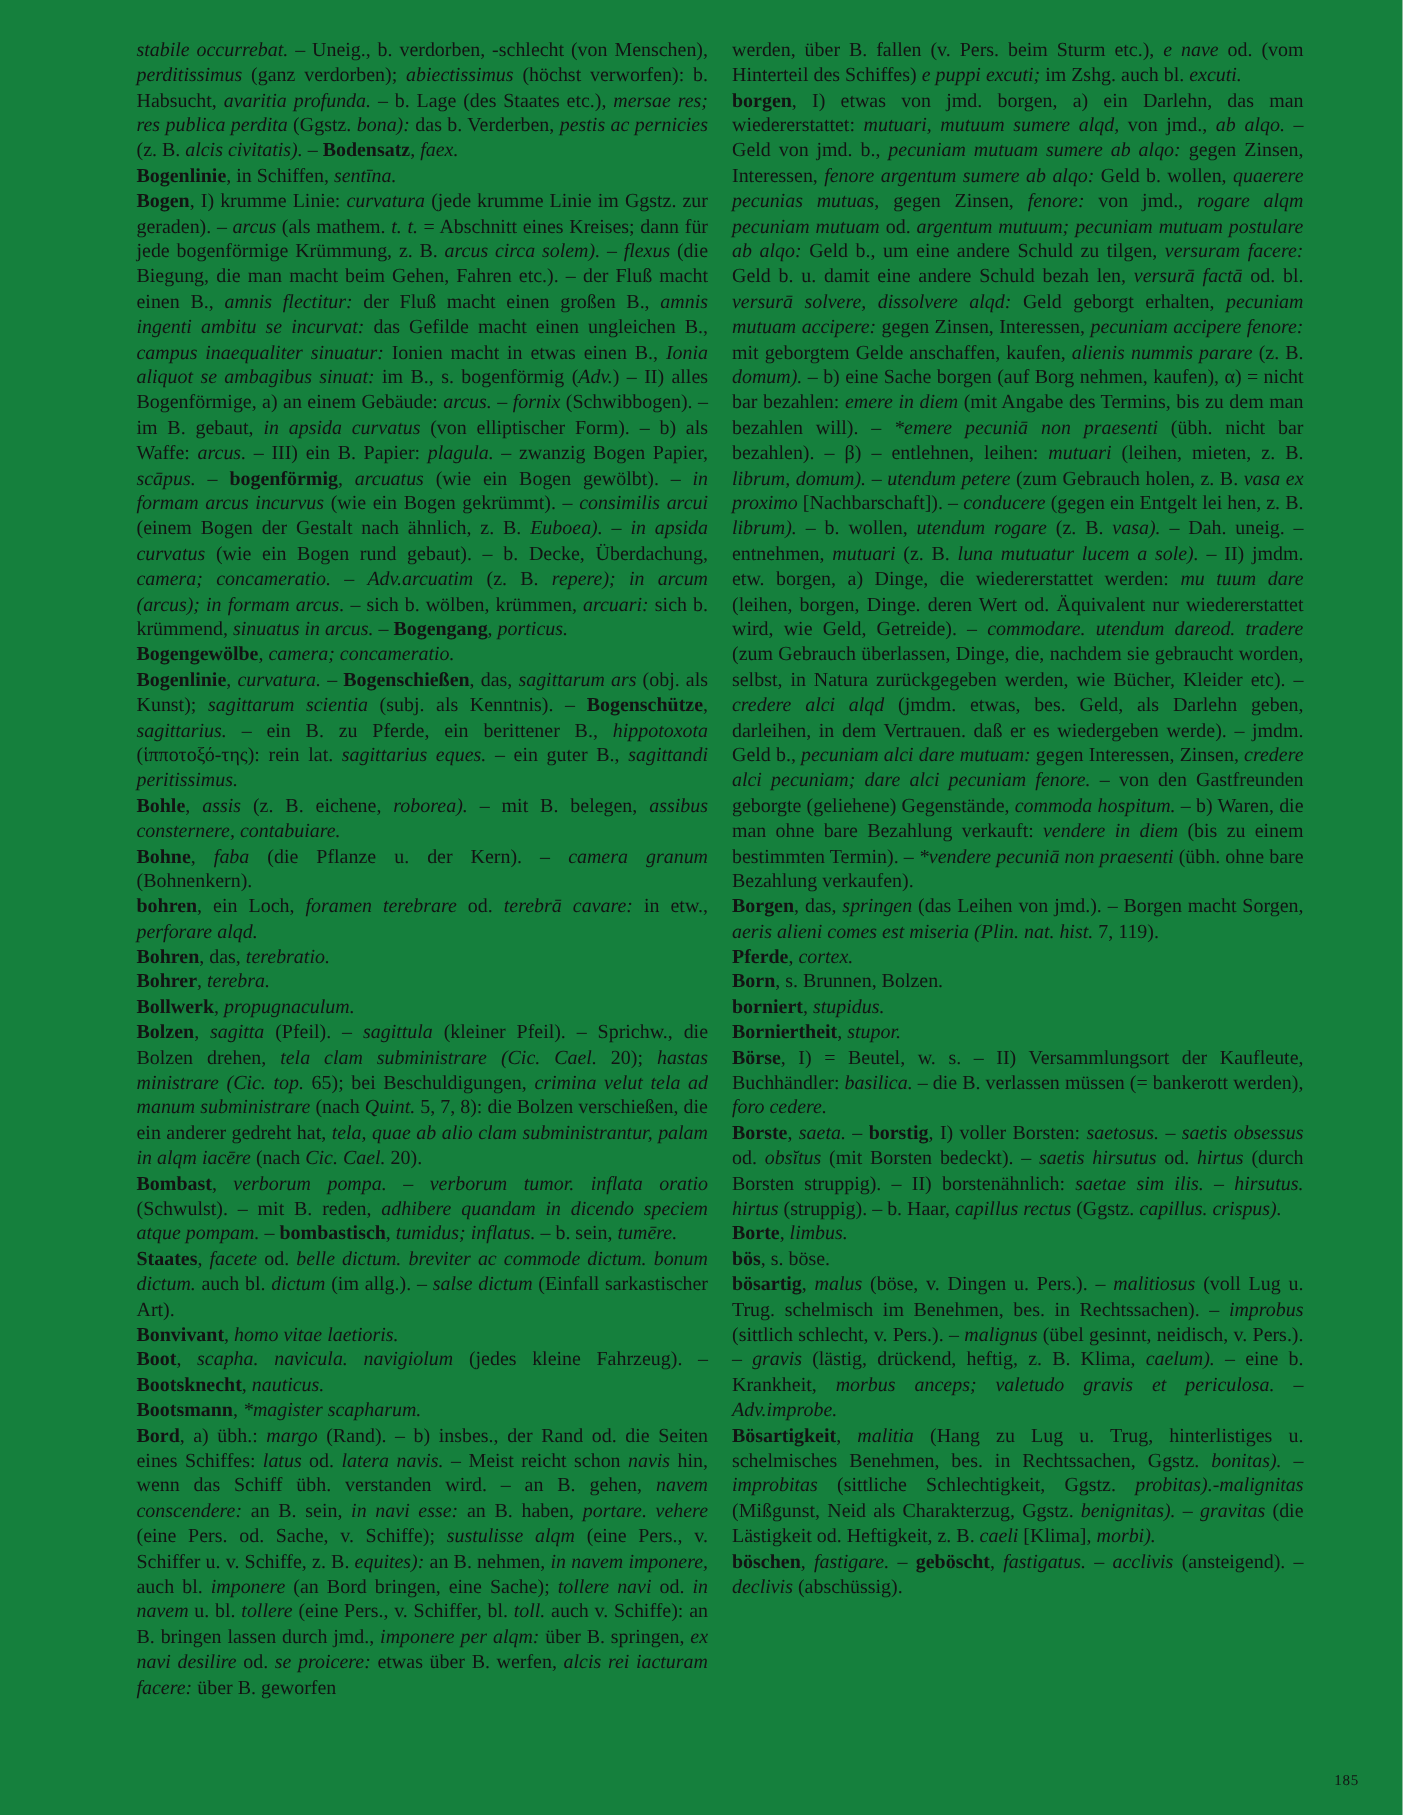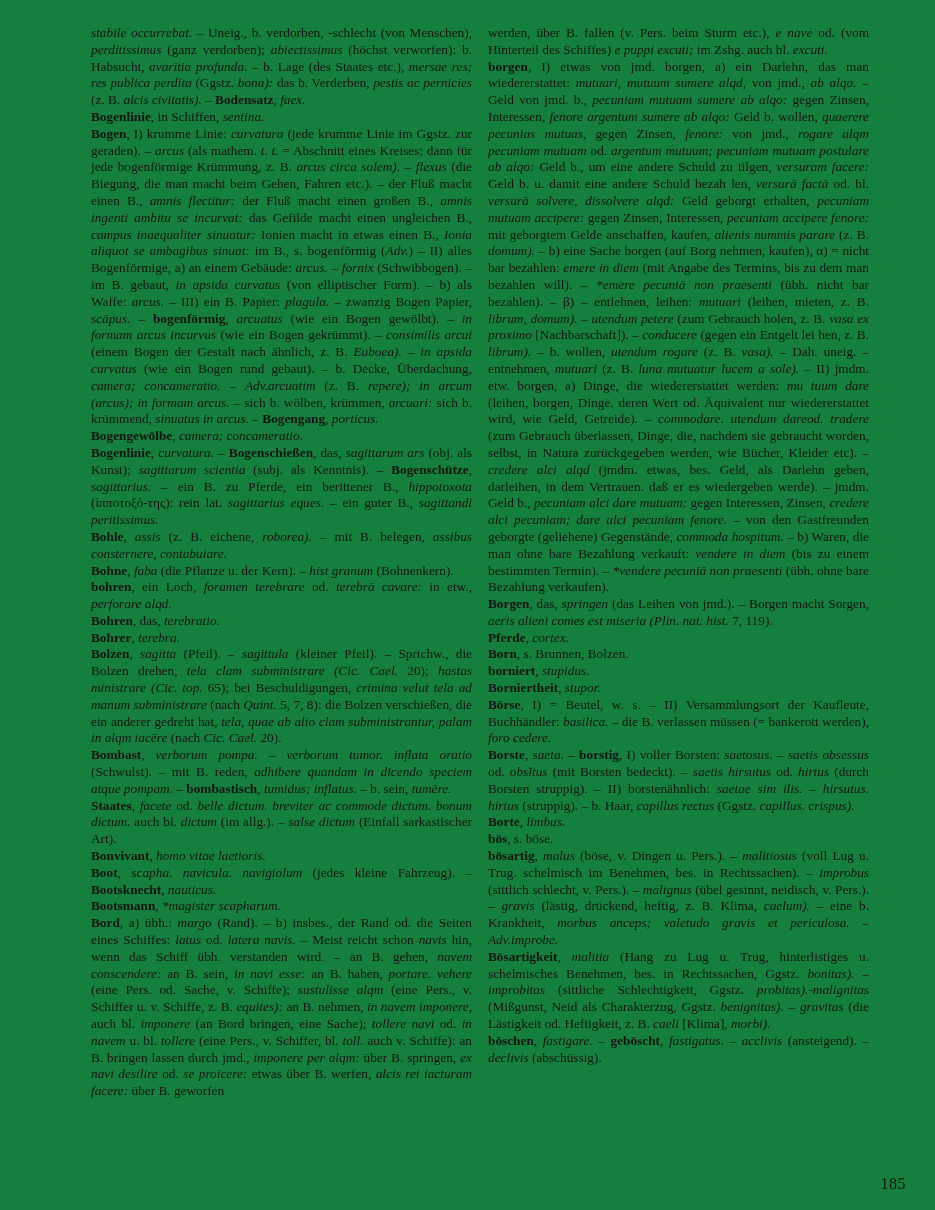--- a/index.html
+++ b/index.html
@@ -21,39 +21,40 @@
     line-height:16.8px;
     text-align:justify;
     text-justify:inter-word;
   }
   p.entry{margin:0;padding:0;}
   .it{font-style:italic;}
   .bd{font-weight:bold;}
   .bdit{font-weight:normal;font-style:italic;}
   .pageno{
     position:absolute;right:29px;bottom:17px;
-    font-size:16px;letter-spacing:.5px;
+    font-size:10px;letter-spacing:.5px;
   }
 </style>
 </head>
 <body>
 
 <div class="sheet">
   <div class="columns">
     <div class="col">
         <p class="entry"><span class="it">stabile occurrebat.</span><span> – Uneig., b. verdorben, -schlecht (von Menschen), </span><span class="it">perditissimus</span><span> (ganz verdorben); </span><span class="it">abiectissimus</span><span> (höchst verworfen): b. Habsucht, </span><span class="it">avaritia profunda.</span><span> – b. Lage (des Staates etc.), </span><span class="it">mersae res; res publica perdita</span><span> (Ggstz. </span><span class="it">bona):</span><span> das b. Verderben, </span><span class="it">pestis ac pernicies</span><span> (z. B. </span><span class="it">alcis civitatis).</span><span> – </span><span class="bd">Bodensatz</span><span>, </span><span class="it">faex.</span></p>
         <p class="entry"><span class="bd">Bogenlinie</span><span>, in Schiffen, </span><span class="it">sentīna.</span></p>
         <p class="entry"><span class="bd">Bogen</span><span>, I) krumme Linie: </span><span class="it">curvatura</span><span> (jede krumme Linie im Ggstz. zur geraden). – </span><span class="it">arcus</span><span> (als mathem. </span><span class="bdit">t. t.</span><span> = Abschnitt eines Kreises; dann für jede bogenförmige Krümmung, z. B. </span><span class="it">arcus circa solem).</span><span> – </span><span class="it">flexus</span><span> (die Biegung, die man macht beim Gehen, Fahren etc.). – der Fluß macht einen B., </span><span class="it">amnis flectitur:</span><span> der Fluß macht einen großen B., </span><span class="it">amnis ingenti ambitu se incurvat:</span><span> das Gefilde macht einen ungleichen B., </span><span class="it">campus inaequaliter sinuatur:</span><span> Ionien macht in etwas einen B., </span><span class="it">Ionia aliquot se ambagibus sinuat:</span><span> im B., s. bogenförmig (</span><span class="bdit">Adv.</span><span>) – II) alles Bogenförmige, a) an einem Gebäude: </span><span class="it">arcus.</span><span> – </span><span class="it">fornix</span><span> (Schwibbogen). – im B. gebaut, </span><span class="it">in apsida curvatus</span><span> (von elliptischer Form). – b) als Waffe: </span><span class="it">arcus.</span><span> – III) ein B. Papier: </span><span class="it">plagula.</span><span> – zwanzig Bogen Papier, </span><span class="it">scāpus.</span><span> – </span><span class="bd">bogenförmig</span><span>, </span><span class="it">arcuatus</span><span> (wie ein Bogen gewölbt). – </span><span class="it">in formam arcus incurvus</span><span> (wie ein Bogen gekrümmt). – </span><span class="it">consimilis arcui</span><span> (einem Bogen der Gestalt nach ähnlich, z. B. </span><span class="it">Euboea).</span><span> – </span><span class="it">in apsida curvatus</span><span> (wie ein Bogen rund gebaut). – b. Decke, Überdachung, </span><span class="it">camera; concameratio.</span><span> – </span><span class="bdit">Adv.</span><span class="it">arcuatim</span><span> (z. B. </span><span class="it">repere); in arcum (arcus); in formam arcus.</span><span> – sich b. wölben, krümmen, </span><span class="it">arcuari:</span><span> sich b. krümmend, </span><span class="it">sinuatus in arcus.</span><span> – </span><span class="bd">Bogengang</span><span>, </span><span class="it">porticus.</span></p>
         <p class="entry"><span class="bd">Bogengewölbe</span><span>, </span><span class="it">camera; concameratio.</span></p>
         <p class="entry"><span class="bd">Bogenlinie</span><span>, </span><span class="it">curvatura.</span><span> – </span><span class="bd">Bogenschießen</span><span>, das, </span><span class="it">sagittarum ars</span><span> (obj. als Kunst); </span><span class="it">sagittarum scientia</span><span> (subj. als Kenntnis). – </span><span class="bd">Bogenschütze</span><span>, </span><span class="it">sagittarius.</span><span> – ein B. zu Pferde, ein berittener B., </span><span class="it">hippotoxota</span><span> (ἱπποτοξό-της): rein lat. </span><span class="it">sagittarius eques.</span><span> – ein guter B., </span><span class="it">sagittandi peritissimus.</span></p>
         <p class="entry"><span class="bd">Bohle</span><span>, </span><span class="it">assis</span><span> (z. B. eichene, </span><span class="it">roborea).</span><span> – mit B. belegen, </span><span class="it">assibus consternere, contabuiare.</span></p>
-        <p class="entry"><span class="bd">Bohne</span><span>, </span><span class="it">faba</span><span> (die Pflanze u. der Kern). – </span><span class="it">hist granum</span><span> (Bohnenkern).</span></p>
+        <p class="entry"><span class="bd">Bohne</span><span>, </span><span class="it">faba</span><span> (die Pflanze u. der Kern). – </span><span class="it">camera granum</span><span> (Bohnenkern).</span></p>
         <p class="entry"><span class="bd">bohren</span><span>, ein Loch, </span><span class="it">foramen terebrare</span><span> od. </span><span class="it">terebrā cavare:</span><span> in etw., </span><span class="it">perforare alqd.</span></p>
         <p class="entry"><span class="bd">Bohren</span><span>, das, </span><span class="it">terebratio.</span></p>
         <p class="entry"><span class="bd">Bohrer</span><span>, </span><span class="it">terebra.</span></p>
+        <p class="entry"><span class="bd">Bollwerk</span><span>, </span><span class="it">propugnaculum.</span></p>
         <p class="entry"><span class="bd">Bolzen</span><span>, </span><span class="it">sagitta</span><span> (Pfeil). – </span><span class="it">sagittula</span><span> (kleiner Pfeil). – Sprichw., die Bolzen drehen, </span><span class="it">tela clam subministrare (Cic. Cael.</span><span> 20); </span><span class="it">hastas ministrare (Cic. top.</span><span> 65); bei Beschuldigungen, </span><span class="it">crimina velut tela ad manum subministrare</span><span> (nach </span><span class="it">Quint.</span><span> 5, 7, 8): die Bolzen verschießen, die ein anderer gedreht hat, </span><span class="it">tela, quae ab alio clam subministrantur, palam in alqm iacēre</span><span> (nach </span><span class="it">Cic. Cael.</span><span> 20).</span></p>
         <p class="entry"><span class="bd">Bombast</span><span>, </span><span class="it">verborum pompa.</span><span> – </span><span class="it">verborum tumor. inflata oratio</span><span> (Schwulst). – mit B. reden, </span><span class="it">adhibere quandam in dicendo speciem atque pompam.</span><span> – </span><span class="bd">bombastisch</span><span>, </span><span class="it">tumidus; inflatus.</span><span> – b. sein, </span><span class="it">tumēre.</span></p>
         <p class="entry"><span class="bd">Staates</span><span>, </span><span class="it">facete</span><span> od. </span><span class="it">belle dictum. breviter ac commode dictum. bonum dictum.</span><span> auch bl. </span><span class="it">dictum</span><span> (im allg.). – </span><span class="it">salse dictum</span><span> (Einfall sarkastischer Art).</span></p>
         <p class="entry"><span class="bd">Bonvivant</span><span>, </span><span class="it">homo vitae laetioris.</span></p>
         <p class="entry"><span class="bd">Boot</span><span>, </span><span class="it">scapha. navicula. navigiolum</span><span> (jedes kleine Fahrzeug). – </span><span class="bd">Bootsknecht</span><span>, </span><span class="it">nauticus.</span></p>
         <p class="entry"><span class="bd">Bootsmann</span><span>, </span><span class="it">*magister scapharum.</span></p>
         <p class="entry"><span class="bd">Bord</span><span>, a) übh.: </span><span class="it">margo</span><span> (Rand). – b) insbes., der Rand od. die Seiten eines Schiffes: </span><span class="it">latus</span><span> od. </span><span class="it">latera navis.</span><span> – Meist reicht schon </span><span class="it">navis</span><span> hin, wenn das Schiff übh. verstanden wird. – an B. gehen, </span><span class="it">navem conscendere:</span><span> an B. sein, </span><span class="it">in navi esse:</span><span> an B. haben, </span><span class="it">portare. vehere</span><span> (eine Pers. od. Sache, v. Schiffe); </span><span class="it">sustulisse alqm</span><span> (eine Pers., v. Schiffer u. v. Schiffe, z. B. </span><span class="it">equites):</span><span> an B. nehmen, </span><span class="it">in navem imponere,</span><span> auch bl. </span><span class="it">imponere</span><span> (an Bord bringen, eine Sache); </span><span class="it">tollere navi</span><span> od. </span><span class="it">in navem</span><span> u. bl. </span><span class="it">tollere</span><span> (eine Pers., v. Schiffer, bl. </span><span class="it">toll.</span><span> auch v. Schiffe): an B. bringen lassen durch jmd., </span><span class="it">imponere per alqm:</span><span> über B. springen, </span><span class="it">ex navi desilire</span><span> od. </span><span class="it">se proicere:</span><span> etwas über B. werfen, </span><span class="it">alcis rei iacturam facere:</span><span> über B. geworfen</span></p>
       </div>
     <div class="col">
         <p class="entry"><span>werden, über B. fallen (v. Pers. beim Sturm etc.), </span><span class="it">e nave</span><span> od. (vom Hinterteil des Schiffes) </span><span class="it">e puppi excuti;</span><span> im Zshg. auch bl. </span><span class="it">excuti.</span></p>

